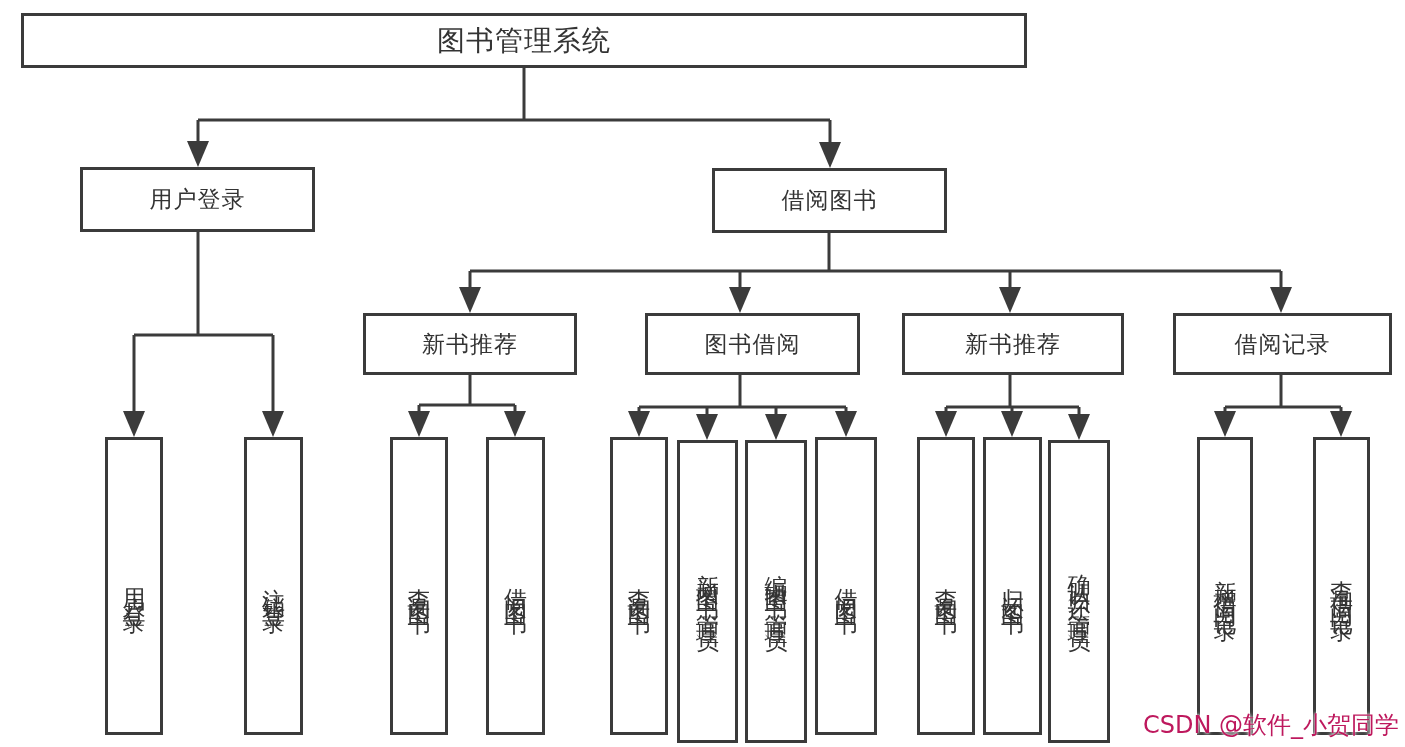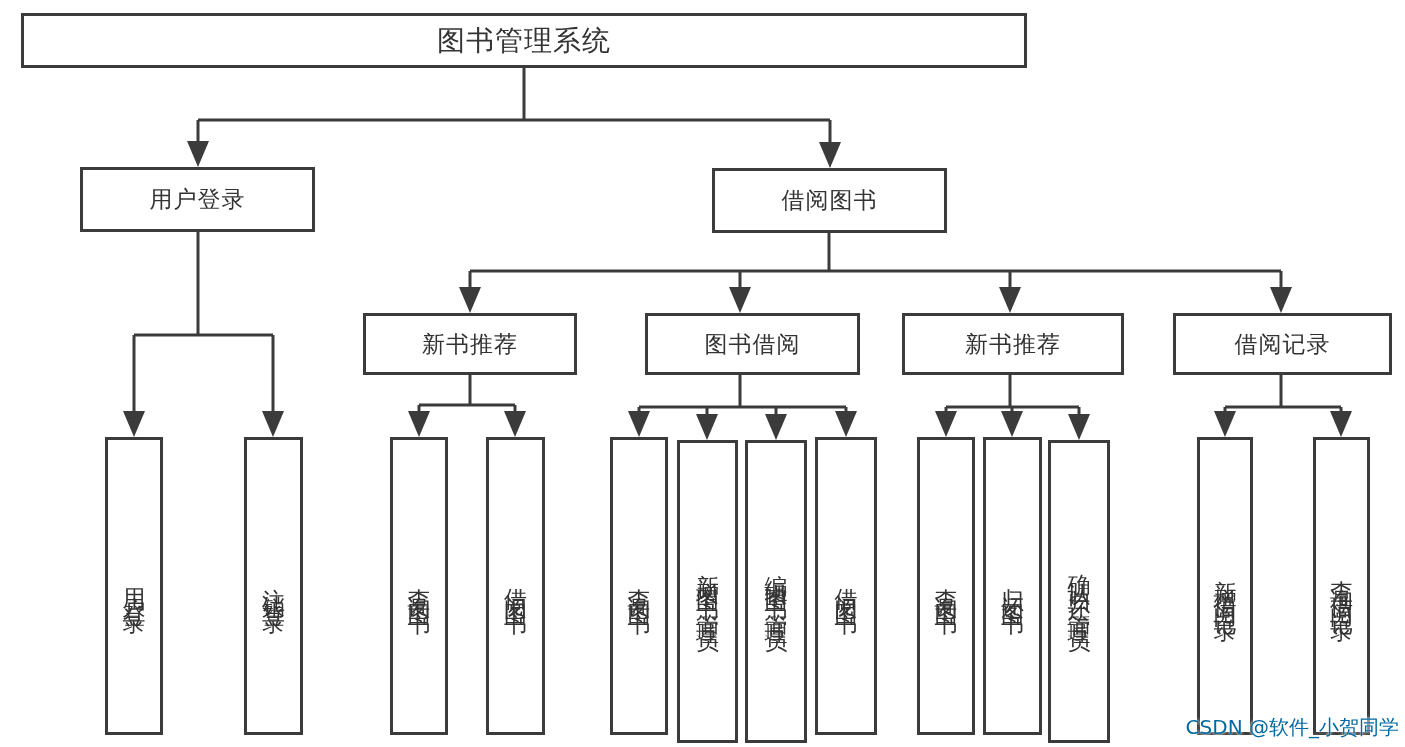--- a/index.html
+++ b/index.html
@@ -36,22 +36,22 @@
     text-orientation: mixed;
     font-size: 23px;
     letter-spacing: 8px;
     line-height: 1.0;
   }
   .watermark {
     position: absolute;
     right: 6px;
     bottom: 6px;
     z-index: 3;
-    font-size: 20px;
-    color: #0369a1;
+    font-size: 24px;
+    color: #be185d;
     text-shadow: 0 0 2px #ffffff, 0 0 4px #ffffff;
     white-space: nowrap;
   }
 </style>
 </head>
 <body>
 
 <div id="canvas">
 
   <svg id="connectors" viewBox="0 0 1405 747" xmlns="http://www.w3.org/2000/svg">

